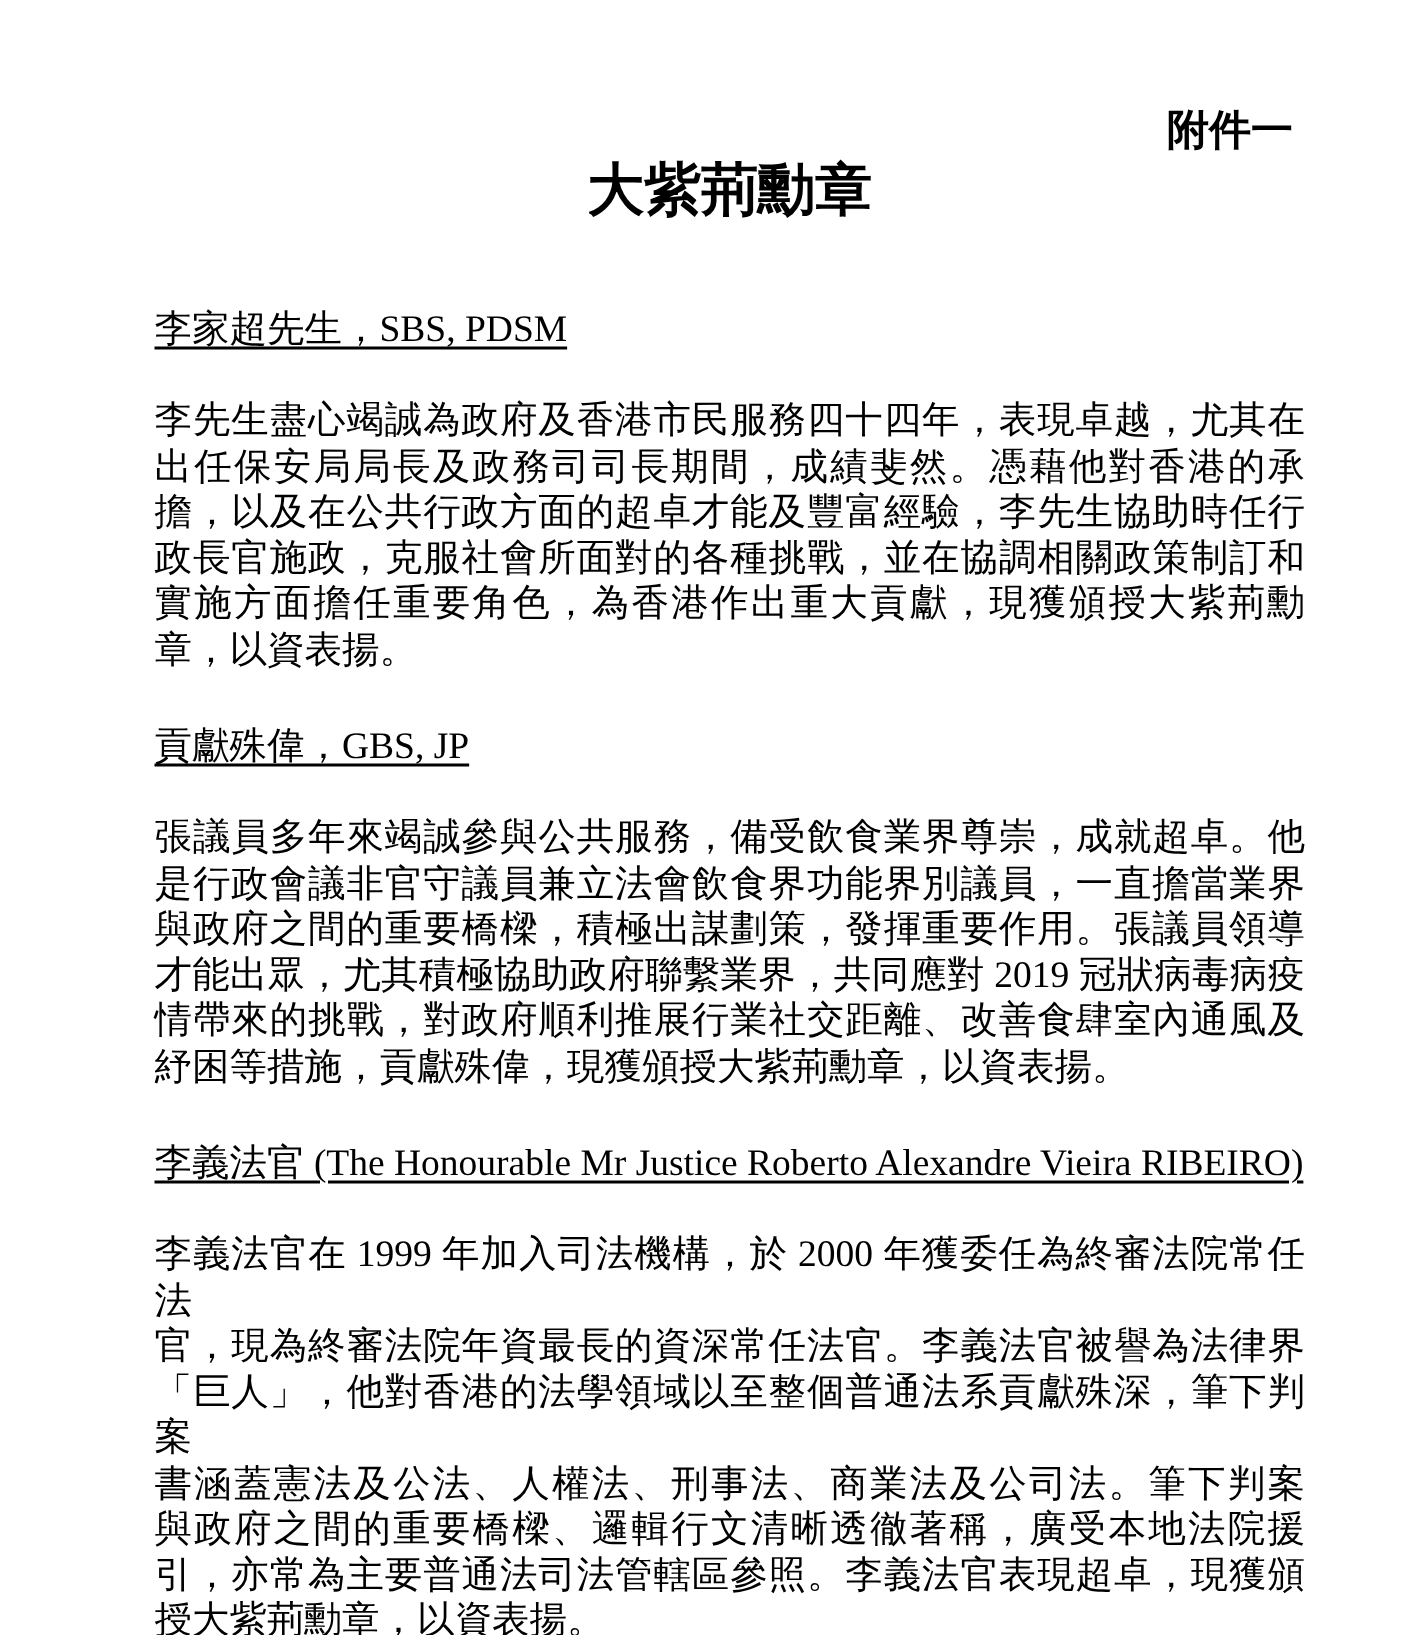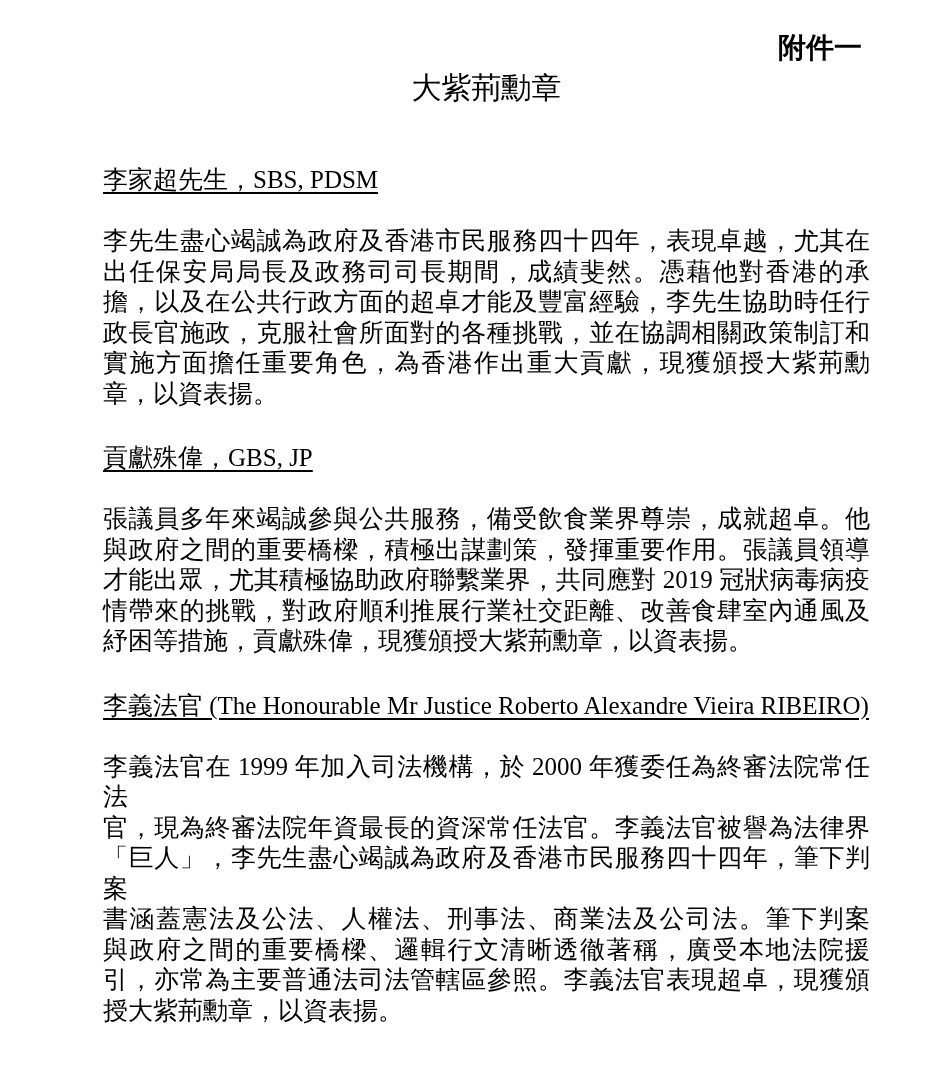--- a/index.html
+++ b/index.html
@@ -9,34 +9,34 @@
   }
   .page {
     position: relative;
     width: 942px;
     height: 1090px;
     box-sizing: border-box;
     background: #ffffff;
     color: #000000;
     font-family: "Liberation Serif", "DejaVu Serif", serif;
     font-size: 25px;
-    padding: 32px 72px 0 103px;
+    padding: 72px 72px 0 103px;
     overflow: hidden;
   }
   .annex {
     text-align: right;
     font-weight: bold;
     font-size: 28px;
     line-height: 31px;
     padding-right: 8px;
   }
   .doc-title {
     text-align: center;
-    font-weight: normal;
-    font-size: 30px;
+    font-weight: bold;
+    font-size: 38px;
     line-height: 31px;
     margin: 9px 0 62px 0;
   }
   .sections {
     display: block;
   }
   .section-heading {
     margin: 34px 0 0 0;
     line-height: 30px;
     white-space: nowrap;
@@ -68,29 +68,30 @@
         <div class="line">李先生盡心竭誠為政府及香港市民服務四十四年，表現卓越，尤其在</div>
         <div class="line">出任保安局局長及政務司司長期間，成績斐然。憑藉他對香港的承</div>
         <div class="line">擔，以及在公共行政方面的超卓才能及豐富經驗，李先生協助時任行</div>
         <div class="line">政長官施政，克服社會所面對的各種挑戰，並在協調相關政策制訂和</div>
         <div class="line">實施方面擔任重要角色，為香港作出重大貢獻，現獲頒授大紫荊勳</div>
         <div class="line">章，以資表揚。</div>
       </div>
       <div class="section-heading">貢獻殊偉，GBS, JP</div>
       <div class="para">
         <div class="line">張議員多年來竭誠參與公共服務，備受飲食業界尊崇，成就超卓。他</div>
+        <div class="line">是行政會議非官守議員兼立法會飲食界功能界別議員，一直擔當業界</div>
         <div class="line">與政府之間的重要橋樑，積極出謀劃策，發揮重要作用。張議員領導</div>
         <div class="line">才能出眾，尤其積極協助政府聯繫業界，共同應對 2019 冠狀病毒病疫</div>
         <div class="line">情帶來的挑戰，對政府順利推展行業社交距離、改善食肆室內通風及</div>
         <div class="line">紓困等措施，貢獻殊偉，現獲頒授大紫荊勳章，以資表揚。</div>
       </div>
       <div class="section-heading">李義法官 (The Honourable Mr Justice Roberto Alexandre Vieira RIBEIRO)</div>
       <div class="para">
         <div class="line">李義法官在 1999 年加入司法機構，於 2000 年獲委任為終審法院常任法</div>
         <div class="line">官，現為終審法院年資最長的資深常任法官。李義法官被譽為法律界</div>
-        <div class="line">「巨人」，李先生盡心竭誠為政府及香港市民服務四十四年，筆下判案</div>
+        <div class="line">「巨人」，他對香港的法學領域以至整個普通法系貢獻殊深，筆下判案</div>
         <div class="line">書涵蓋憲法及公法、人權法、刑事法、商業法及公司法。筆下判案</div>
         <div class="line">與政府之間的重要橋樑、邏輯行文清晰透徹著稱，廣受本地法院援</div>
         <div class="line">引，亦常為主要普通法司法管轄區參照。李義法官表現超卓，現獲頒</div>
         <div class="line">授大紫荊勳章，以資表揚。</div>
       </div>
     </div>
 </div>
 
 </body></html>

